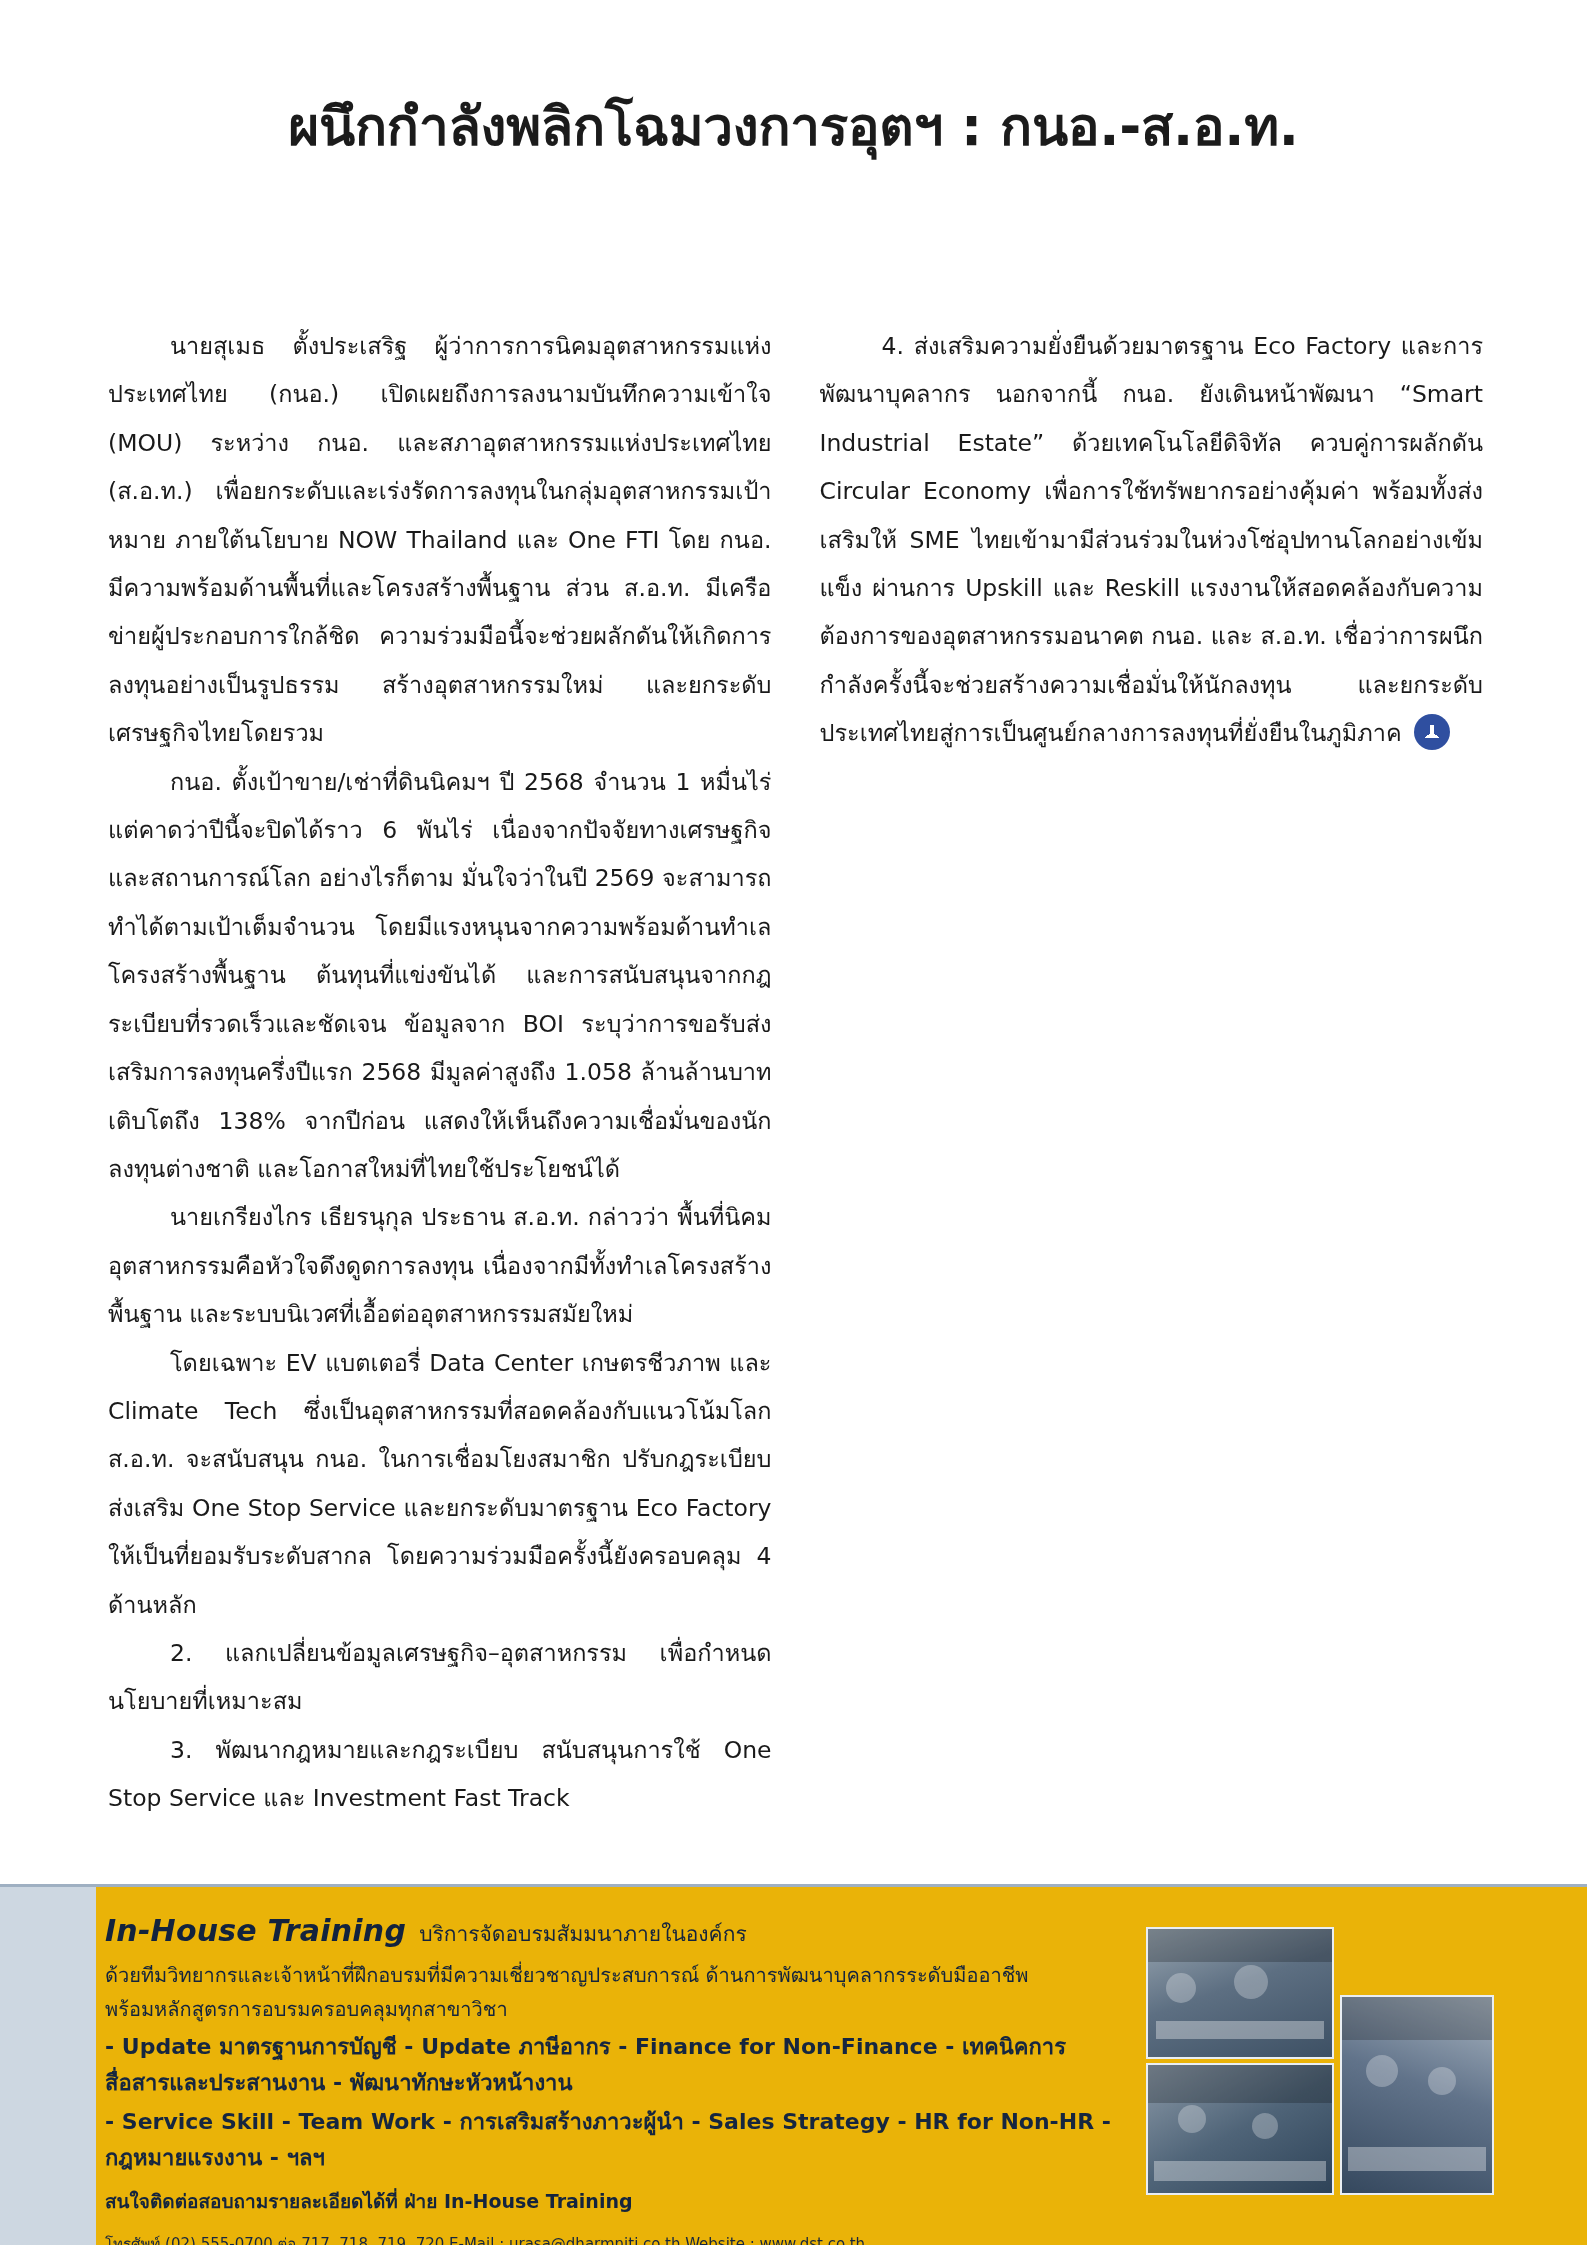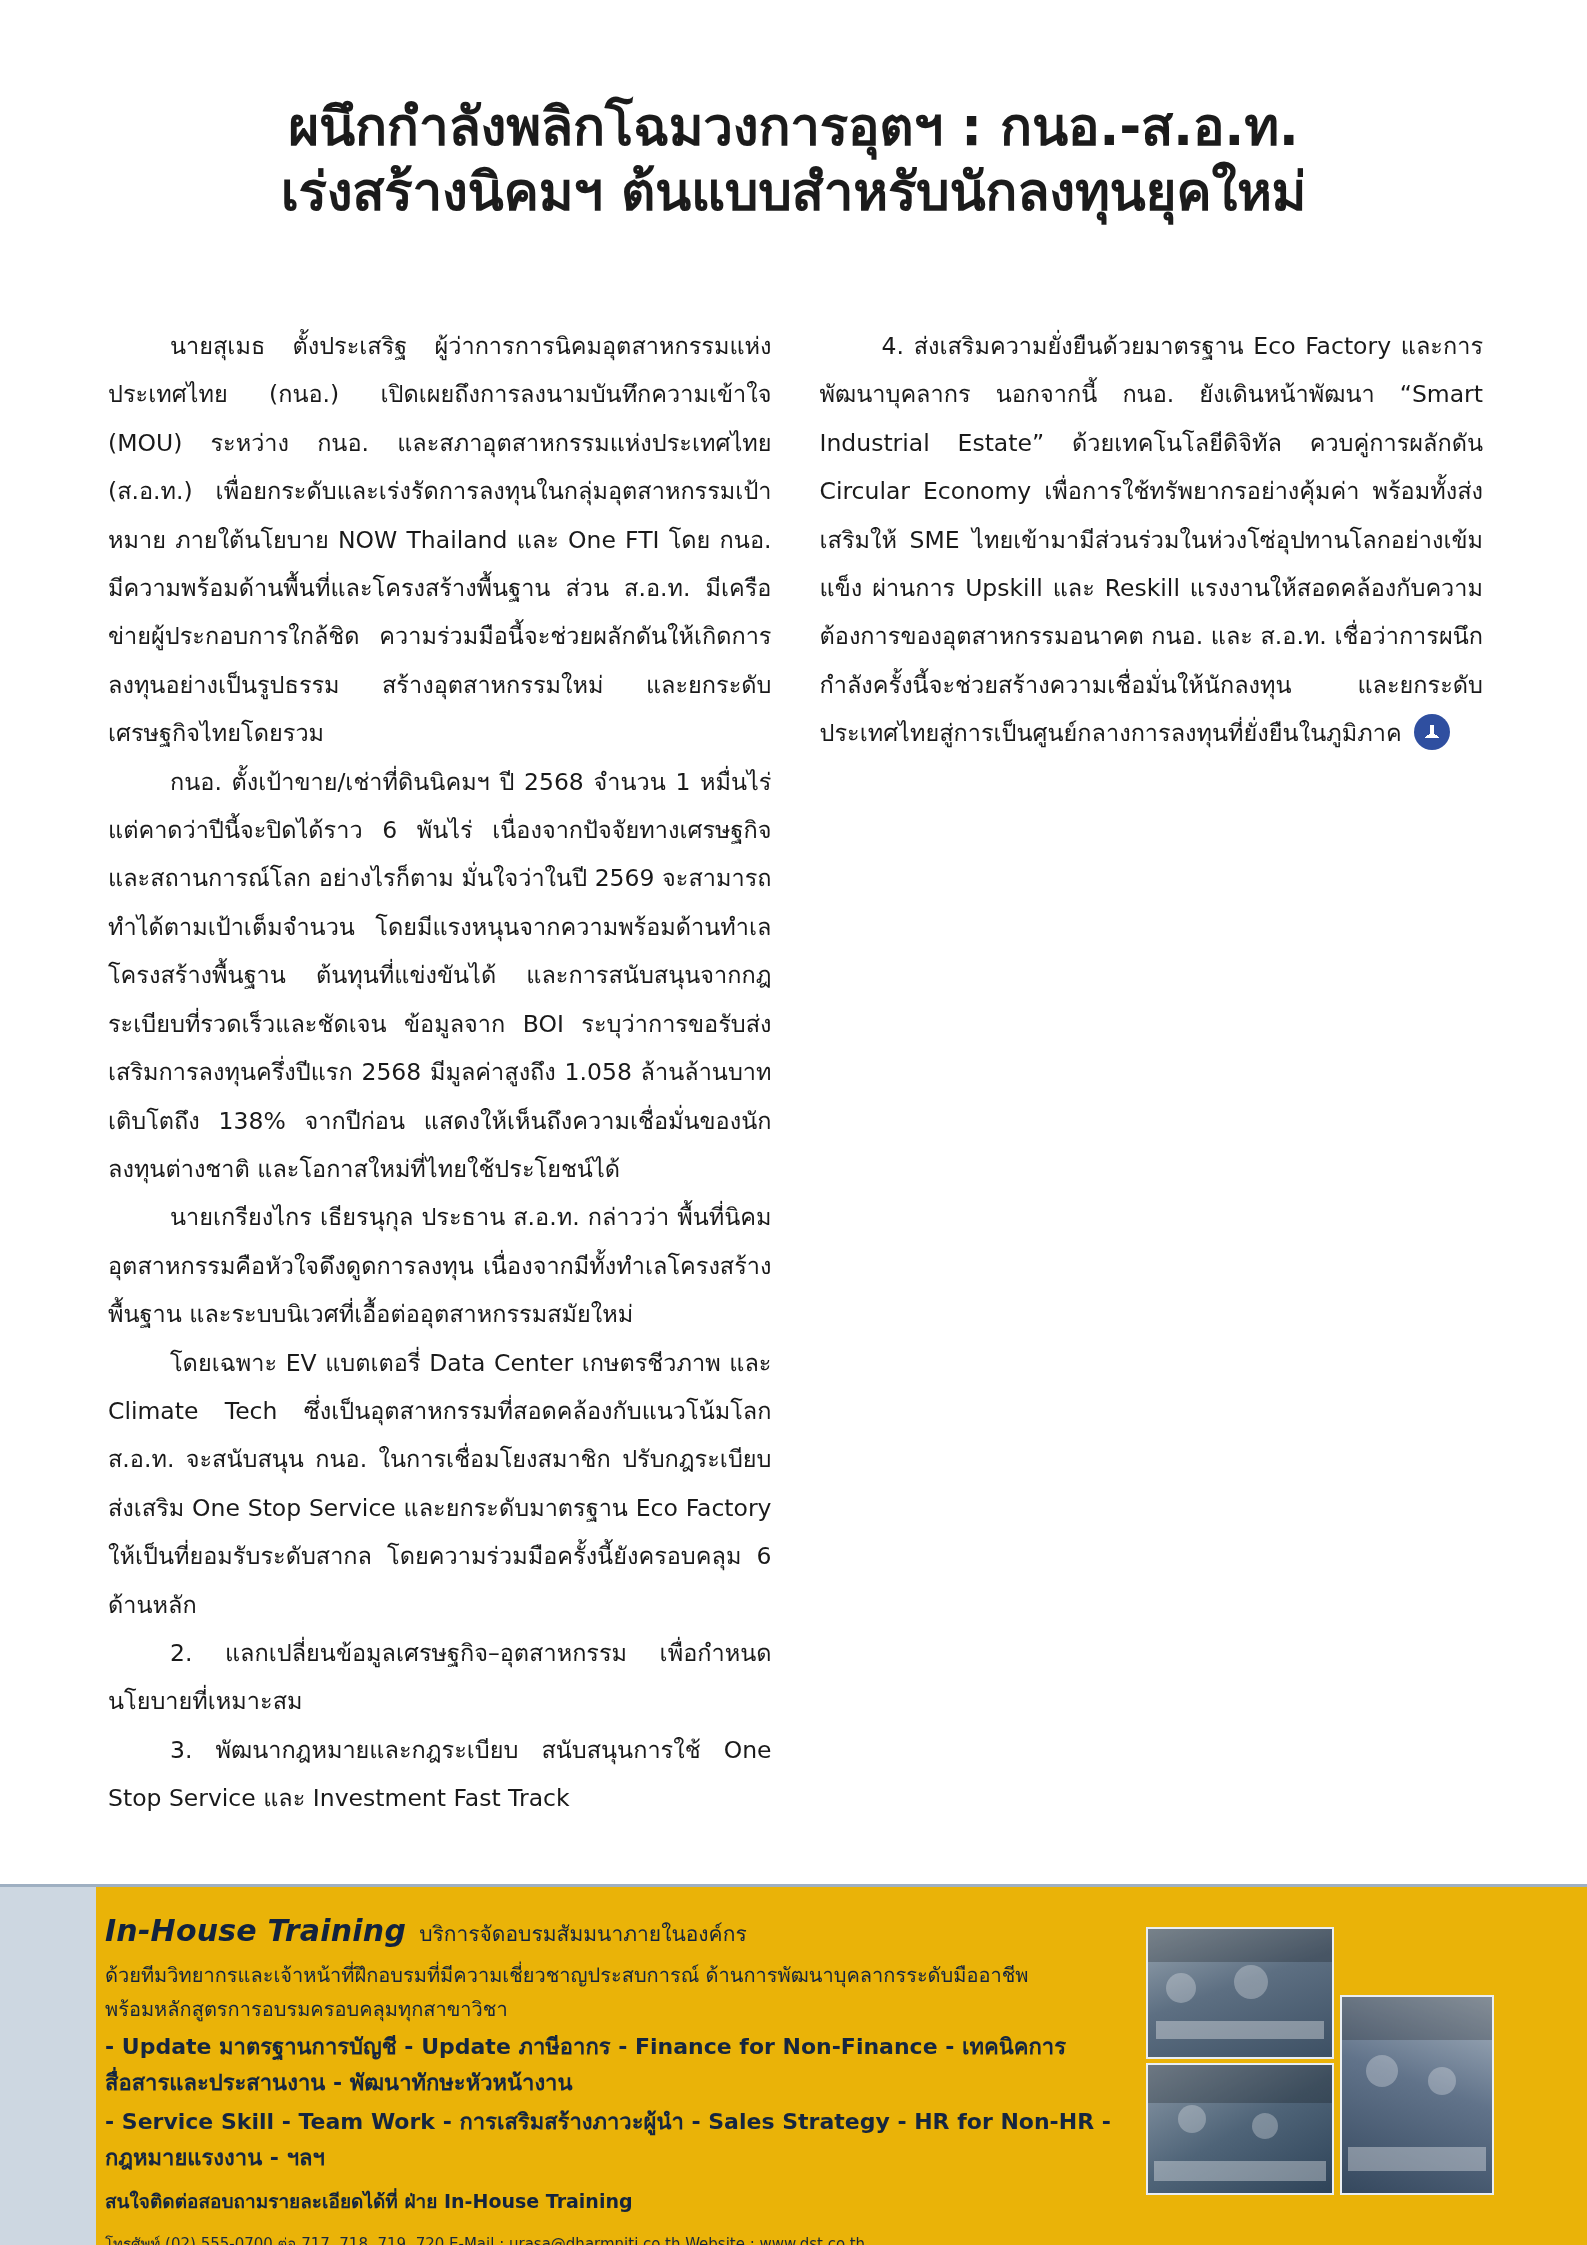--- a/index.html
+++ b/index.html
@@ -163,28 +163,27 @@
   .bar { position: absolute; background: rgba(255,255,255,0.35); }
   .dark { position: absolute; background: rgba(0,0,0,0.22); }
 </style>
 </head>
 <body>
 
 <div class="page">
 
   <div class="title-block">
     <div class="title-line">ผนึกกำลังพลิกโฉมวงการอุตฯ : กนอ.-ส.อ.ท.</div>
-    <div class="title-line">เร่งสร้างนิคมฯ ต้นแบบสำหรับนักลงทุนยุคใหม่</div>
   </div>
 
   <div class="article">
     <p class="para">นายสุเมธ ตั้งประเสริฐ ผู้ว่าการการนิคมอุตสาหกรรมแห่งประเทศไทย (กนอ.) เปิดเผยถึงการลงนามบันทึกความเข้าใจ (MOU) ระหว่าง กนอ. และสภาอุตสาหกรรมแห่งประเทศไทย (ส.อ.ท.) เพื่อยกระดับและเร่งรัดการลงทุนในกลุ่มอุตสาหกรรมเป้าหมาย ภายใต้นโยบาย NOW Thailand และ One FTI โดย กนอ. มีความพร้อมด้านพื้นที่และโครงสร้างพื้นฐาน ส่วน ส.อ.ท. มีเครือข่ายผู้ประกอบการใกล้ชิด ความร่วมมือนี้จะช่วยผลักดันให้เกิดการลงทุนอย่างเป็นรูปธรรม สร้างอุตสาหกรรมใหม่ และยกระดับเศรษฐกิจไทยโดยรวม</p>
     <p class="para">กนอ. ตั้งเป้าขาย/เช่าที่ดินนิคมฯ ปี 2568 จำนวน 1 หมื่นไร่ แต่คาดว่าปีนี้จะปิดได้ราว 6 พันไร่ เนื่องจากปัจจัยทางเศรษฐกิจและสถานการณ์โลก อย่างไรก็ตาม มั่นใจว่าในปี 2569 จะสามารถทำได้ตามเป้าเต็มจำนวน โดยมีแรงหนุนจากความพร้อมด้านทำเลโครงสร้างพื้นฐาน ต้นทุนที่แข่งขันได้ และการสนับสนุนจากกฎระเบียบที่รวดเร็วและชัดเจน ข้อมูลจาก BOI ระบุว่าการขอรับส่งเสริมการลงทุนครึ่งปีแรก 2568 มีมูลค่าสูงถึง 1.058 ล้านล้านบาท เติบโตถึง 138% จากปีก่อน แสดงให้เห็นถึงความเชื่อมั่นของนักลงทุนต่างชาติ และโอกาสใหม่ที่ไทยใช้ประโยชน์ได้</p>
     <p class="para">นายเกรียงไกร เธียรนุกุล ประธาน ส.อ.ท. กล่าวว่า พื้นที่นิคมอุตสาหกรรมคือหัวใจดึงดูดการลงทุน เนื่องจากมีทั้งทำเลโครงสร้างพื้นฐาน และระบบนิเวศที่เอื้อต่ออุตสาหกรรมสมัยใหม่</p>
-    <p class="para">โดยเฉพาะ EV แบตเตอรี่ Data Center เกษตรชีวภาพ และ Climate Tech ซึ่งเป็นอุตสาหกรรมที่สอดคล้องกับแนวโน้มโลก ส.อ.ท. จะสนับสนุน กนอ. ในการเชื่อมโยงสมาชิก ปรับกฎระเบียบ ส่งเสริม One Stop Service และยกระดับมาตรฐาน Eco Factory ให้เป็นที่ยอมรับระดับสากล โดยความร่วมมือครั้งนี้ยังครอบคลุม 6 ด้านหลัก</p>
+    <p class="para">โดยเฉพาะ EV แบตเตอรี่ Data Center เกษตรชีวภาพ และ Climate Tech ซึ่งเป็นอุตสาหกรรมที่สอดคล้องกับแนวโน้มโลก ส.อ.ท. จะสนับสนุน กนอ. ในการเชื่อมโยงสมาชิก ปรับกฎระเบียบ ส่งเสริม One Stop Service และยกระดับมาตรฐาน Eco Factory ให้เป็นที่ยอมรับระดับสากล โดยความร่วมมือครั้งนี้ยังครอบคลุม 4 ด้านหลัก</p>
     <p class="para">2. แลกเปลี่ยนข้อมูลเศรษฐกิจ–อุตสาหกรรม เพื่อกำหนดนโยบายที่เหมาะสม</p>
     <p class="para">3. พัฒนากฎหมายและกฎระเบียบ สนับสนุนการใช้ One Stop Service และ Investment Fast Track</p>
     <p class="para"><span>4. ส่งเสริมความยั่งยืนด้วยมาตรฐาน Eco Factory และการพัฒนาบุคลากร นอกจากนี้ กนอ. ยังเดินหน้าพัฒนา “Smart Industrial Estate” ด้วยเทคโนโลยีดิจิทัล ควบคู่การผลักดัน Circular Economy เพื่อการใช้ทรัพยากรอย่างคุ้มค่า พร้อมทั้งส่งเสริมให้ SME ไทยเข้ามามีส่วนร่วมในห่วงโซ่อุปทานโลกอย่างเข้มแข็ง ผ่านการ Upskill และ Reskill แรงงานให้สอดคล้องกับความต้องการของอุตสาหกรรมอนาคต กนอ. และ ส.อ.ท. เชื่อว่าการผนึกกำลังครั้งนี้จะช่วยสร้างความเชื่อมั่นให้นักลงทุน และยกระดับประเทศไทยสู่การเป็นศูนย์กลางการลงทุนที่ยั่งยืนในภูมิภาค</span><span class="logo-mark"></span></p>
   </div>
 
   <div class="ad-band">
     <div class="ad-side"></div>
 
     <div class="ad-inner">
       <div>

